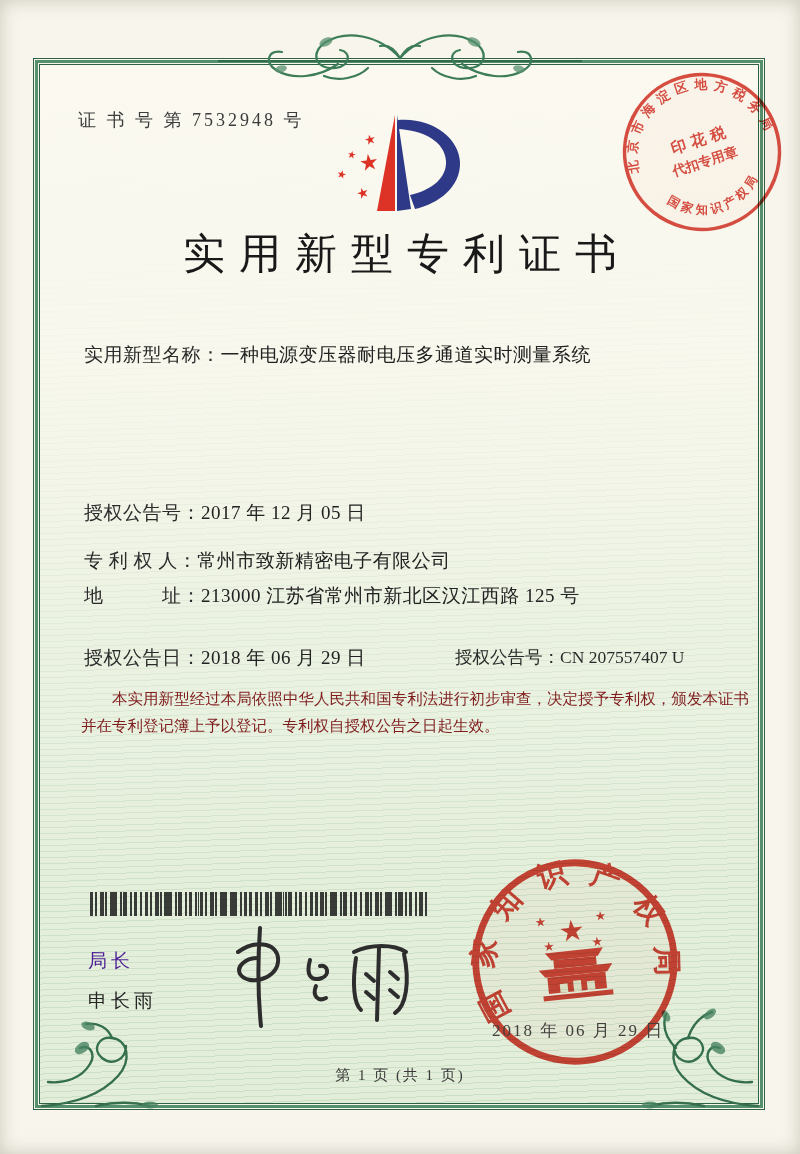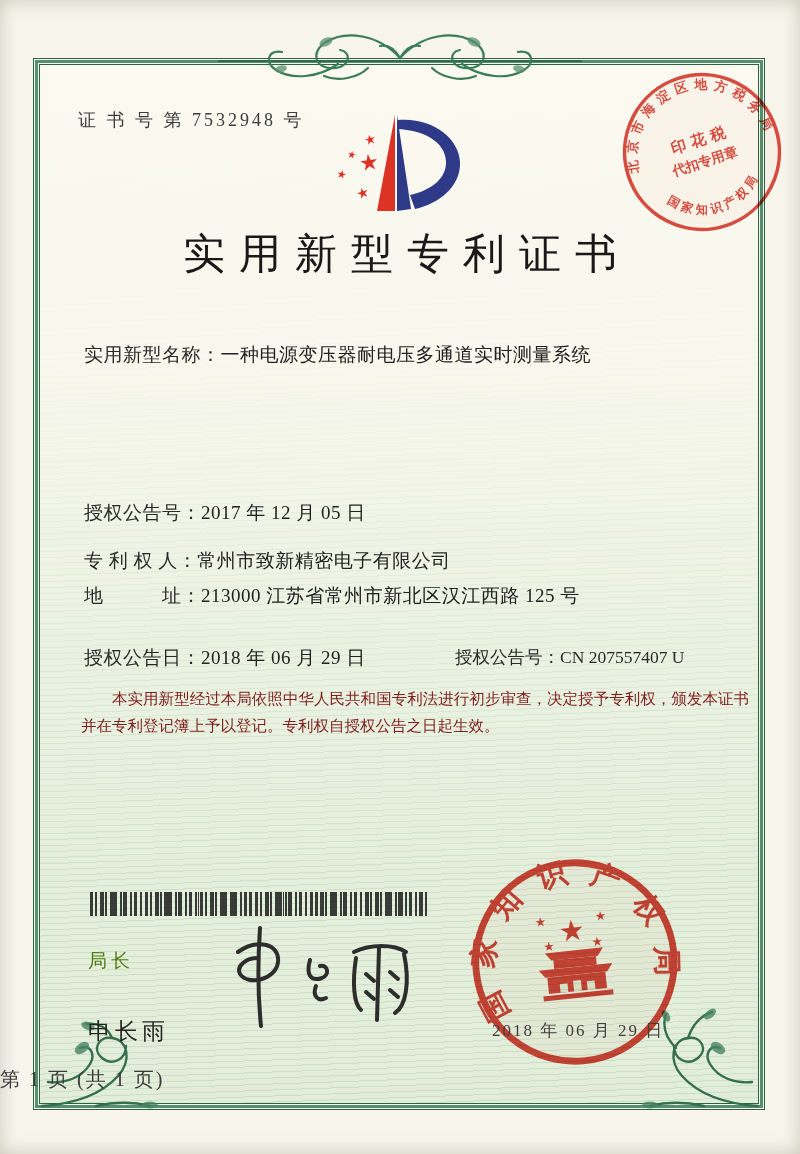--- a/index.html
+++ b/index.html
@@ -25,24 +25,24 @@
   .grant-no{left:455px;top:645px;font-size:17.5px;color:#2a2a2a;white-space:nowrap;}
   .paras{left:66px;top:686px;width:668px;font-size:15.5px;line-height:26.5px;color:#7f1d1d;
          text-align:justify;margin-left:15px;}
   .paras p{margin:0;text-indent:2em;}
   .barcode{left:90px;top:892px;width:340px;height:24px;
     background-image:
       repeating-linear-gradient(90deg,#1c1c1c 0 2px,transparent 2px 5px),
       repeating-linear-gradient(90deg,#1c1c1c 0 3px,transparent 3px 11px),
       repeating-linear-gradient(90deg,transparent 0 6px,#1c1c1c 6px 7px,transparent 7px 17px);
     opacity:.85;}
-  .chief{left:88px;top:948px;font-size:19px;color:#4d7c0f;letter-spacing:4px;}
-  .chief-name{left:88px;top:988px;font-size:23px;color:#242424;letter-spacing:4px;margin-top:28px;}
+  .chief{left:88px;top:948px;font-size:19px;color:#4c1d95;letter-spacing:4px;}
+  .chief-name{left:88px;top:988px;font-size:19px;color:#242424;letter-spacing:4px;}
   .seal-date{left:492px;top:1019px;font-size:17px;color:#433f3d;letter-spacing:2px;z-index:6;}
-  .footer{left:0;top:1066px;width:100%;text-align:left;font-size:20px;color:#3a3a3a;letter-spacing:2px;}
+  .footer{left:0;top:1066px;width:100%;text-align:center;font-size:15px;color:#3a3a3a;letter-spacing:2px;}
   .seal-wrap{mix-blend-mode:multiply;}
   svg text{font-family:"DejaVu Sans","Liberation Sans",sans-serif;}
   svg .serifT{font-family:"DejaVu Serif","Liberation Serif",serif;}
 </style>
 </head>
 <body>
 
 <div id="page">
 
   <div class="frame">

